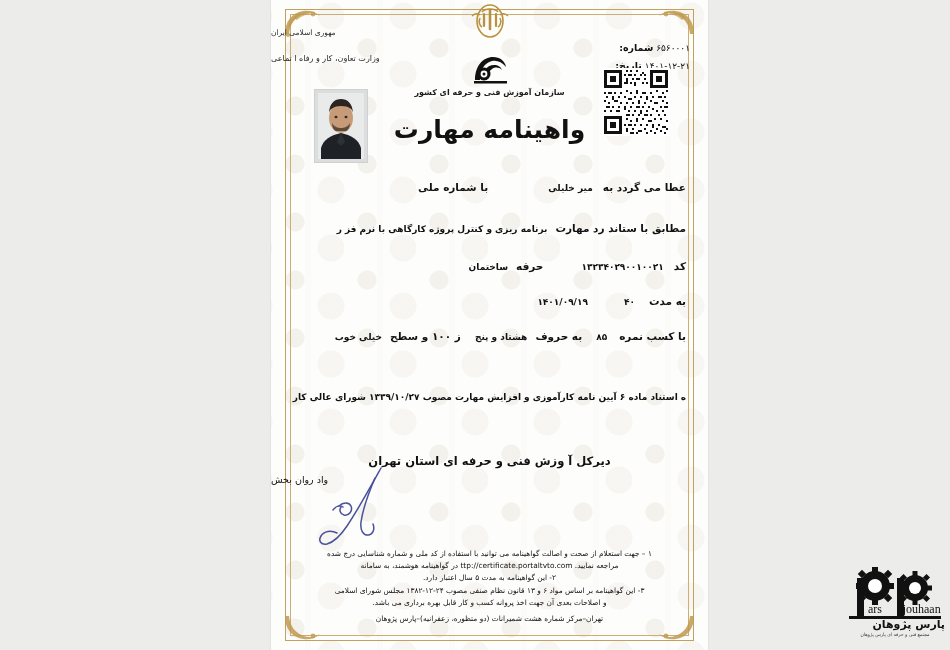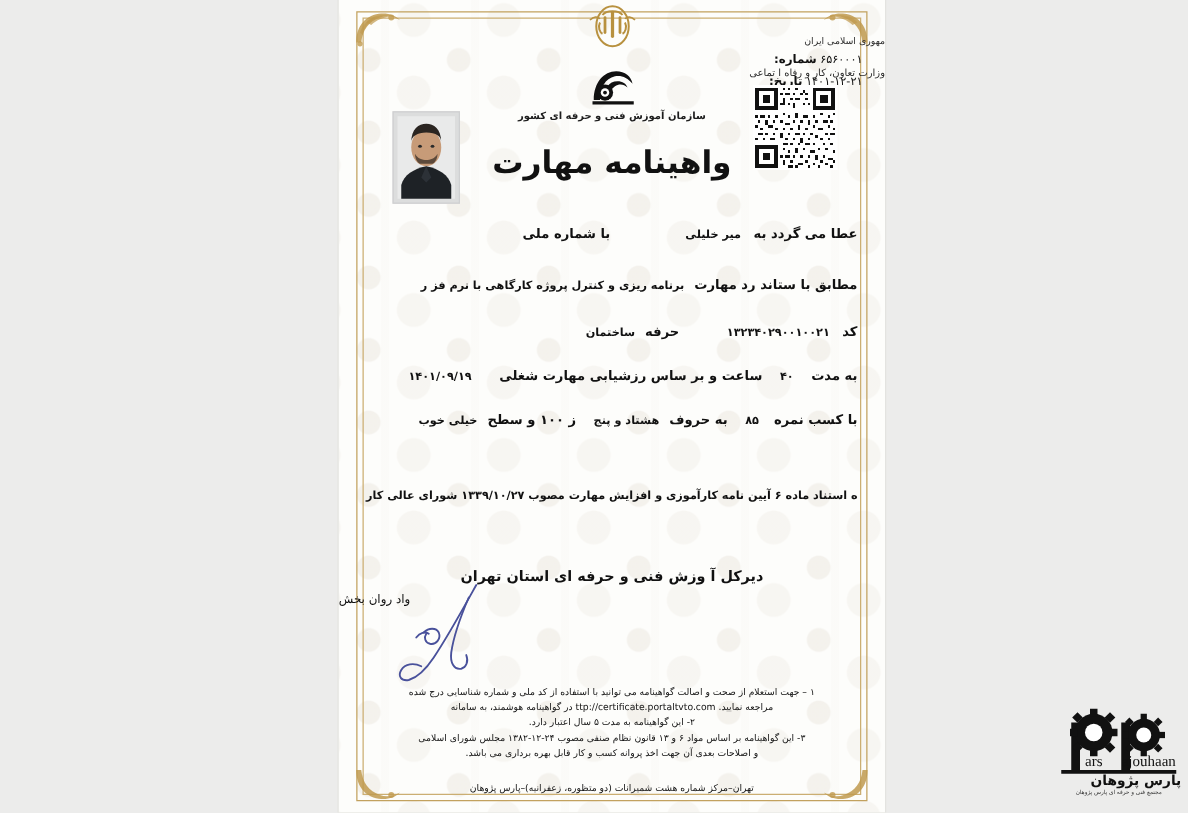--- a/index.html
+++ b/index.html
@@ -51,21 +51,21 @@
 
   .content{position:absolute;inset:0;}
 
   
   .emblem{
     position:absolute;left:50%;top:2px;transform:translateX(-50%);
     width:44px;height:40px;color:#b8913f;
   }
   .emblem svg{width:100%;height:100%;}
   .hdr-line{
-    position:absolute;top:28px;text-align:right;width:100%;
+    position:absolute;top:28px;text-align:left;width:100%;
     font-size:7.5px;color:#2a2a2a;letter-spacing:.2px;
   }
   .hdr-line.l2{top:54px;font-size:8px;}
   .tvto-logo{
     position:absolute;left:50%;top:52px;transform:translateX(-50%);
     width:42px;height:34px;color:#111;
   }
   .tvto-logo svg{width:100%;height:100%;}
   .hdr-org{
     position:absolute;top:88px;width:100%;text-align:center;
@@ -131,21 +131,21 @@
   }
   .signature svg{width:100%;height:100%;display:block;}
 
   
   .footer{
     position:absolute;right:24px;left:24px;top:548px;
     text-align:center;font-size:7.4px;line-height:1.65;color:#111;
   }
   .footer .ln{display:block;}
   .url{font-family:"DejaVu Sans","Liberation Sans",sans-serif;direction:ltr;display:inline-block;}
-  .addr{margin-top:16px;font-size:7.4px;}
+  .addr{margin-top:4px;font-size:7.4px;}
 
   
   .pp{position:absolute;left:845px;top:566px;width:100px;height:80px;}
   .pp .mark{width:100px;height:54px;color:#111;}
   .pp .mark svg{width:100%;height:100%;display:block;}
   .pp .fa{text-align:right;font-size:11px;font-weight:bold;color:#111;margin-top:-2px;}
   .pp .sub{text-align:center;font-size:4.6px;color:#333;margin-top:1px;}
 </style>
 </head>
 <body>
@@ -398,21 +398,20 @@
         <span class="lbl">حرفه</span>
         <span class="sp" style="width:8px"></span>
         <span class="val">ساختمان</span>
       </div>
 
       <div class="row r-dur">
         <span class="lbl">به مدت</span>
         <span class="sp" style="width:14px"></span>
         <span class="val">۴۰</span>
         <span class="sp" style="width:14px"></span>
-        <span class="lbl">ساعت و بر  ساس  رزشیابی مهارت شغلی</span>
         <span class="sp" style="width:22px"></span>
         <span class="val">۱۴۰۱/۰۹/۱۹</span>
       </div>
 
       <div class="row r-score">
         <span class="lbl">با کسب نمره</span>
         <span class="sp" style="width:12px"></span>
         <span class="val">۸۵</span>
         <span class="sp" style="width:14px"></span>
         <span class="lbl">به حروف</span>

